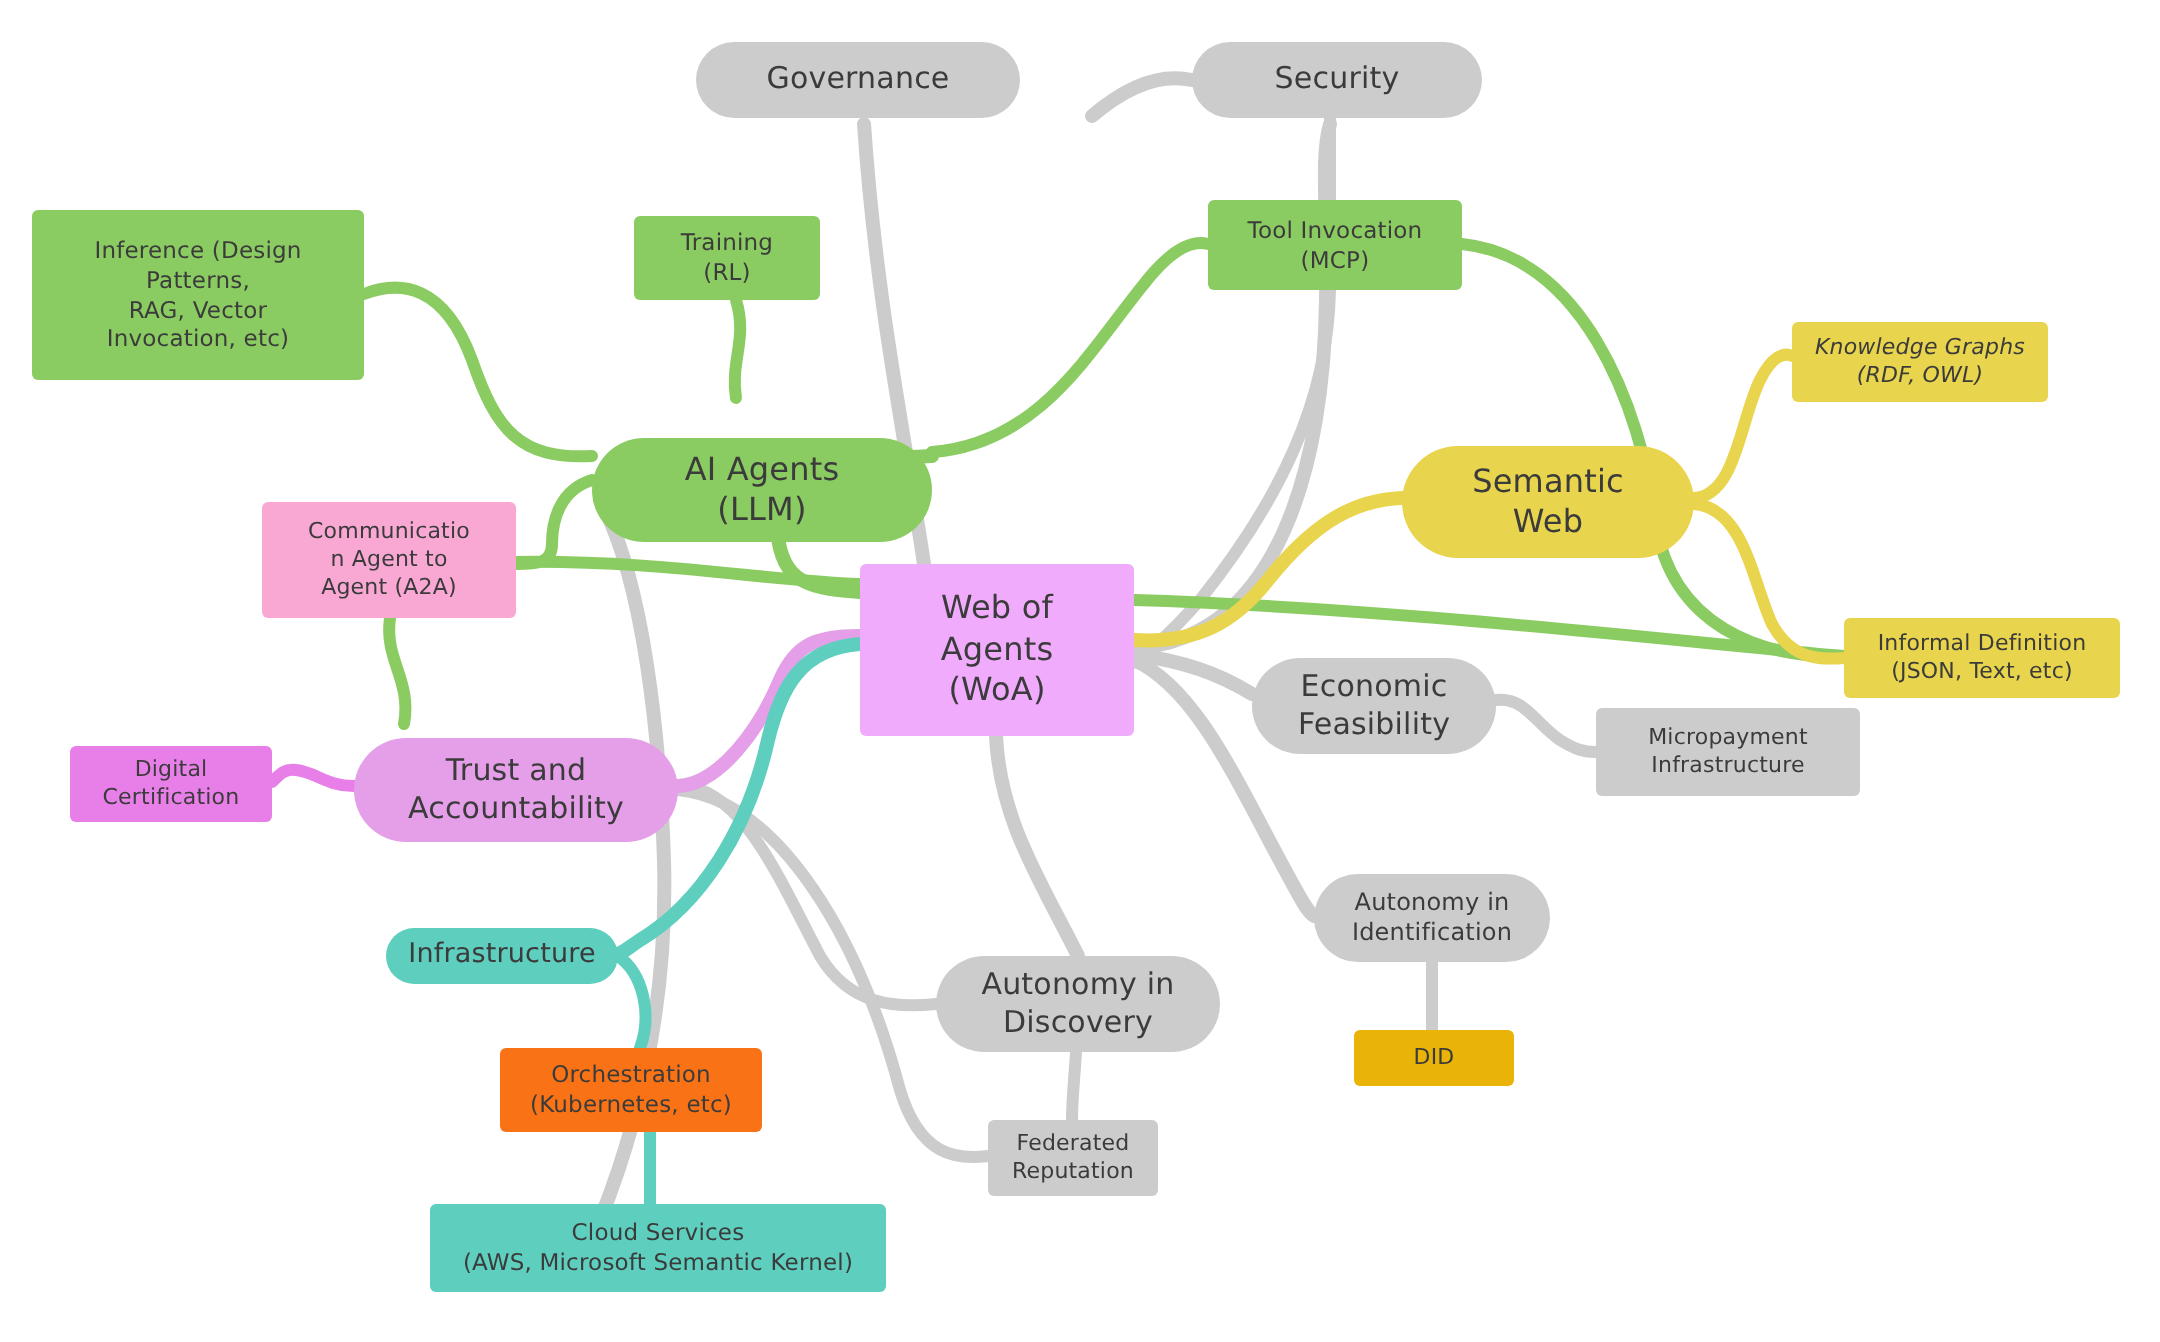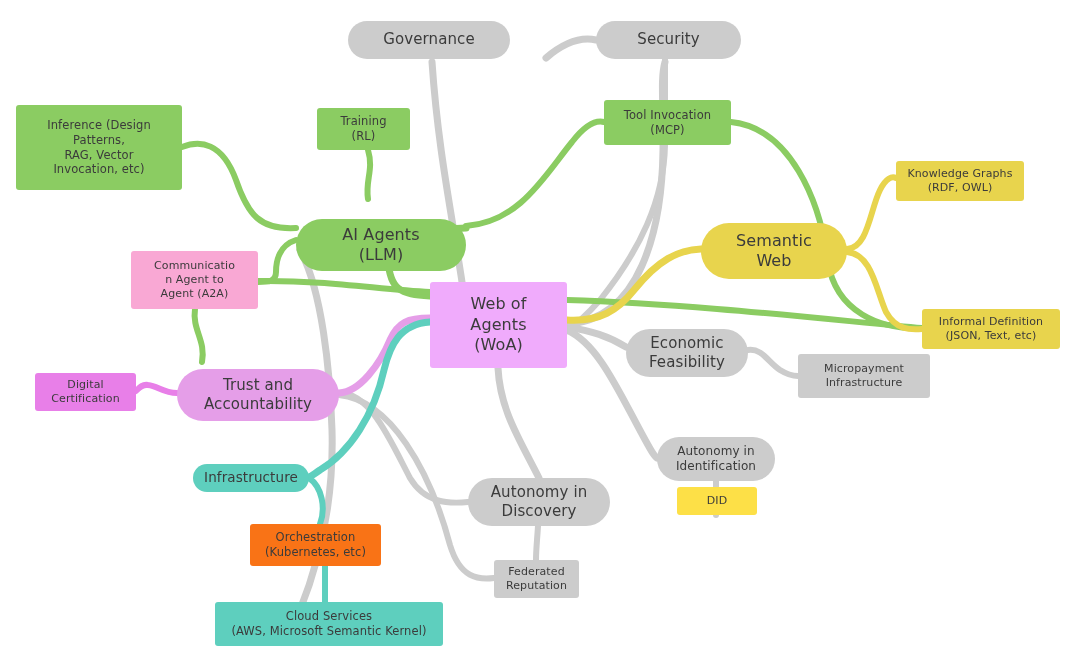--- a/index.html
+++ b/index.html
@@ -132,21 +132,21 @@
       <div class="node pill" style="left: 348px; top: 21px; width: 162px; height: 38px; background: rgb(204, 204, 204); font-size: 15px; color: rgb(59, 59, 59);">Governance</div>
       <div class="node pill" style="left: 596px; top: 21px; width: 145px; height: 38px; background: rgb(204, 204, 204); font-size: 15px; color: rgb(59, 59, 59);">Security</div>
       <div class="node rect" style="left: 16px; top: 105px; width: 166px; height: 85px; background: rgb(139, 204, 98); font-size: 11.5px; color: rgb(59, 59, 59);">Inference (Design
 Patterns,
 RAG, Vector
 Invocation, etc)</div>
       <div class="node rect" style="left: 317px; top: 108px; width: 93px; height: 42px; background: rgb(139, 204, 98); font-size: 11.5px; color: rgb(59, 59, 59);">Training
 (RL)</div>
       <div class="node rect" style="left: 604px; top: 100px; width: 127px; height: 45px; background: rgb(139, 204, 98); font-size: 11.5px; color: rgb(59, 59, 59);">Tool Invocation
 (MCP)</div>
-      <div class="node rect" style="left: 896px; top: 161px; width: 128px; height: 40px; background: rgb(232, 212, 77); font-size: 11px; color: rgb(59, 59, 59);">Knowledge Graphs
+      <div class="node rect" style="left: 896px; top: 161px; width: 128px; height: 40px; background: rgb(232, 212, 77); font-size: 11px; color: rgb(59, 59, 59); font-style: italic;">Knowledge Graphs
 (RDF, OWL)</div>
       <div class="node pill" style="left: 296px; top: 199px; width: 170px; height: 52px; background: rgb(139, 204, 98); font-size: 16px; color: rgb(59, 59, 59); margin-top: 20px;">AI Agents
 (LLM)</div>
       <div class="node pill" style="left: 701px; top: 223px; width: 146px; height: 56px; background: rgb(232, 212, 77); font-size: 16px; color: rgb(59, 59, 59);">Semantic
 Web</div>
       <div class="node rect" style="left: 131px; top: 251px; width: 127px; height: 58px; background: #f9a8d4; font-size: 11px; color: rgb(59, 59, 59);">Communicatio
 n Agent to
 Agent (A2A)</div>
       <div class="node rect" style="left: 430px; top: 282px; width: 137px; height: 86px; background: #f0abfc; font-size: 16px; color: rgb(59, 59, 59);">Web of
 Agents
@@ -159,21 +159,21 @@
 Infrastructure</div>
       <div class="node rect" style="left: 35px; top: 373px; width: 101px; height: 38px; background: rgb(232, 127, 232); font-size: 11px; color: rgb(59, 59, 59);">Digital
 Certification</div>
       <div class="node pill" style="left: 177px; top: 369px; width: 162px; height: 52px; background: rgb(229, 158, 232); font-size: 15px; color: rgb(59, 59, 59);">Trust and
 Accountability</div>
       <div class="node pill" style="left: 657px; top: 437px; width: 118px; height: 44px; background: rgb(204, 204, 204); font-size: 12px; color: rgb(59, 59, 59);">Autonomy    in
 Identification</div>
       <div class="node pill" style="left: 193px; top: 464px; width: 116px; height: 28px; background: rgb(94, 207, 190); font-size: 13.5px; color: rgb(59, 59, 59);">Infrastructure</div>
       <div class="node pill" style="left: 468px; top: 478px; width: 142px; height: 48px; background: rgb(204, 204, 204); font-size: 15px; color: rgb(59, 59, 59);">Autonomy in
 Discovery</div>
-      <div class="node rect" style="left: 677px; top: 487px; width: 80px; height: 28px; background: #fde047; font-size: 11px; color: rgb(59, 59, 59);">DID</div>
+      <div class="node rect" style="left: 677px; top: 515px; width: 80px; height: 28px; background: #eab308; font-size: 11px; color: rgb(59, 59, 59);">DID</div>
       <div class="node rect" style="left: 250px; top: 524px; width: 131px; height: 42px; background: #f97316; font-size: 11.5px; color: rgb(59, 59, 59);">Orchestration
 (Kubernetes, etc)</div>
       <div class="node rect" style="left: 494px; top: 560px; width: 85px; height: 38px; background: rgb(204, 204, 204); font-size: 11px; color: rgb(59, 59, 59);">Federated
 Reputation</div>
       <div class="node rect" style="left: 215px; top: 602px; width: 228px; height: 44px; background: rgb(94, 207, 190); font-size: 11.5px; color: rgb(59, 59, 59);">Cloud Services
 (AWS, Microsoft Semantic Kernel)</div>
     </div>
 
 </div>
 

